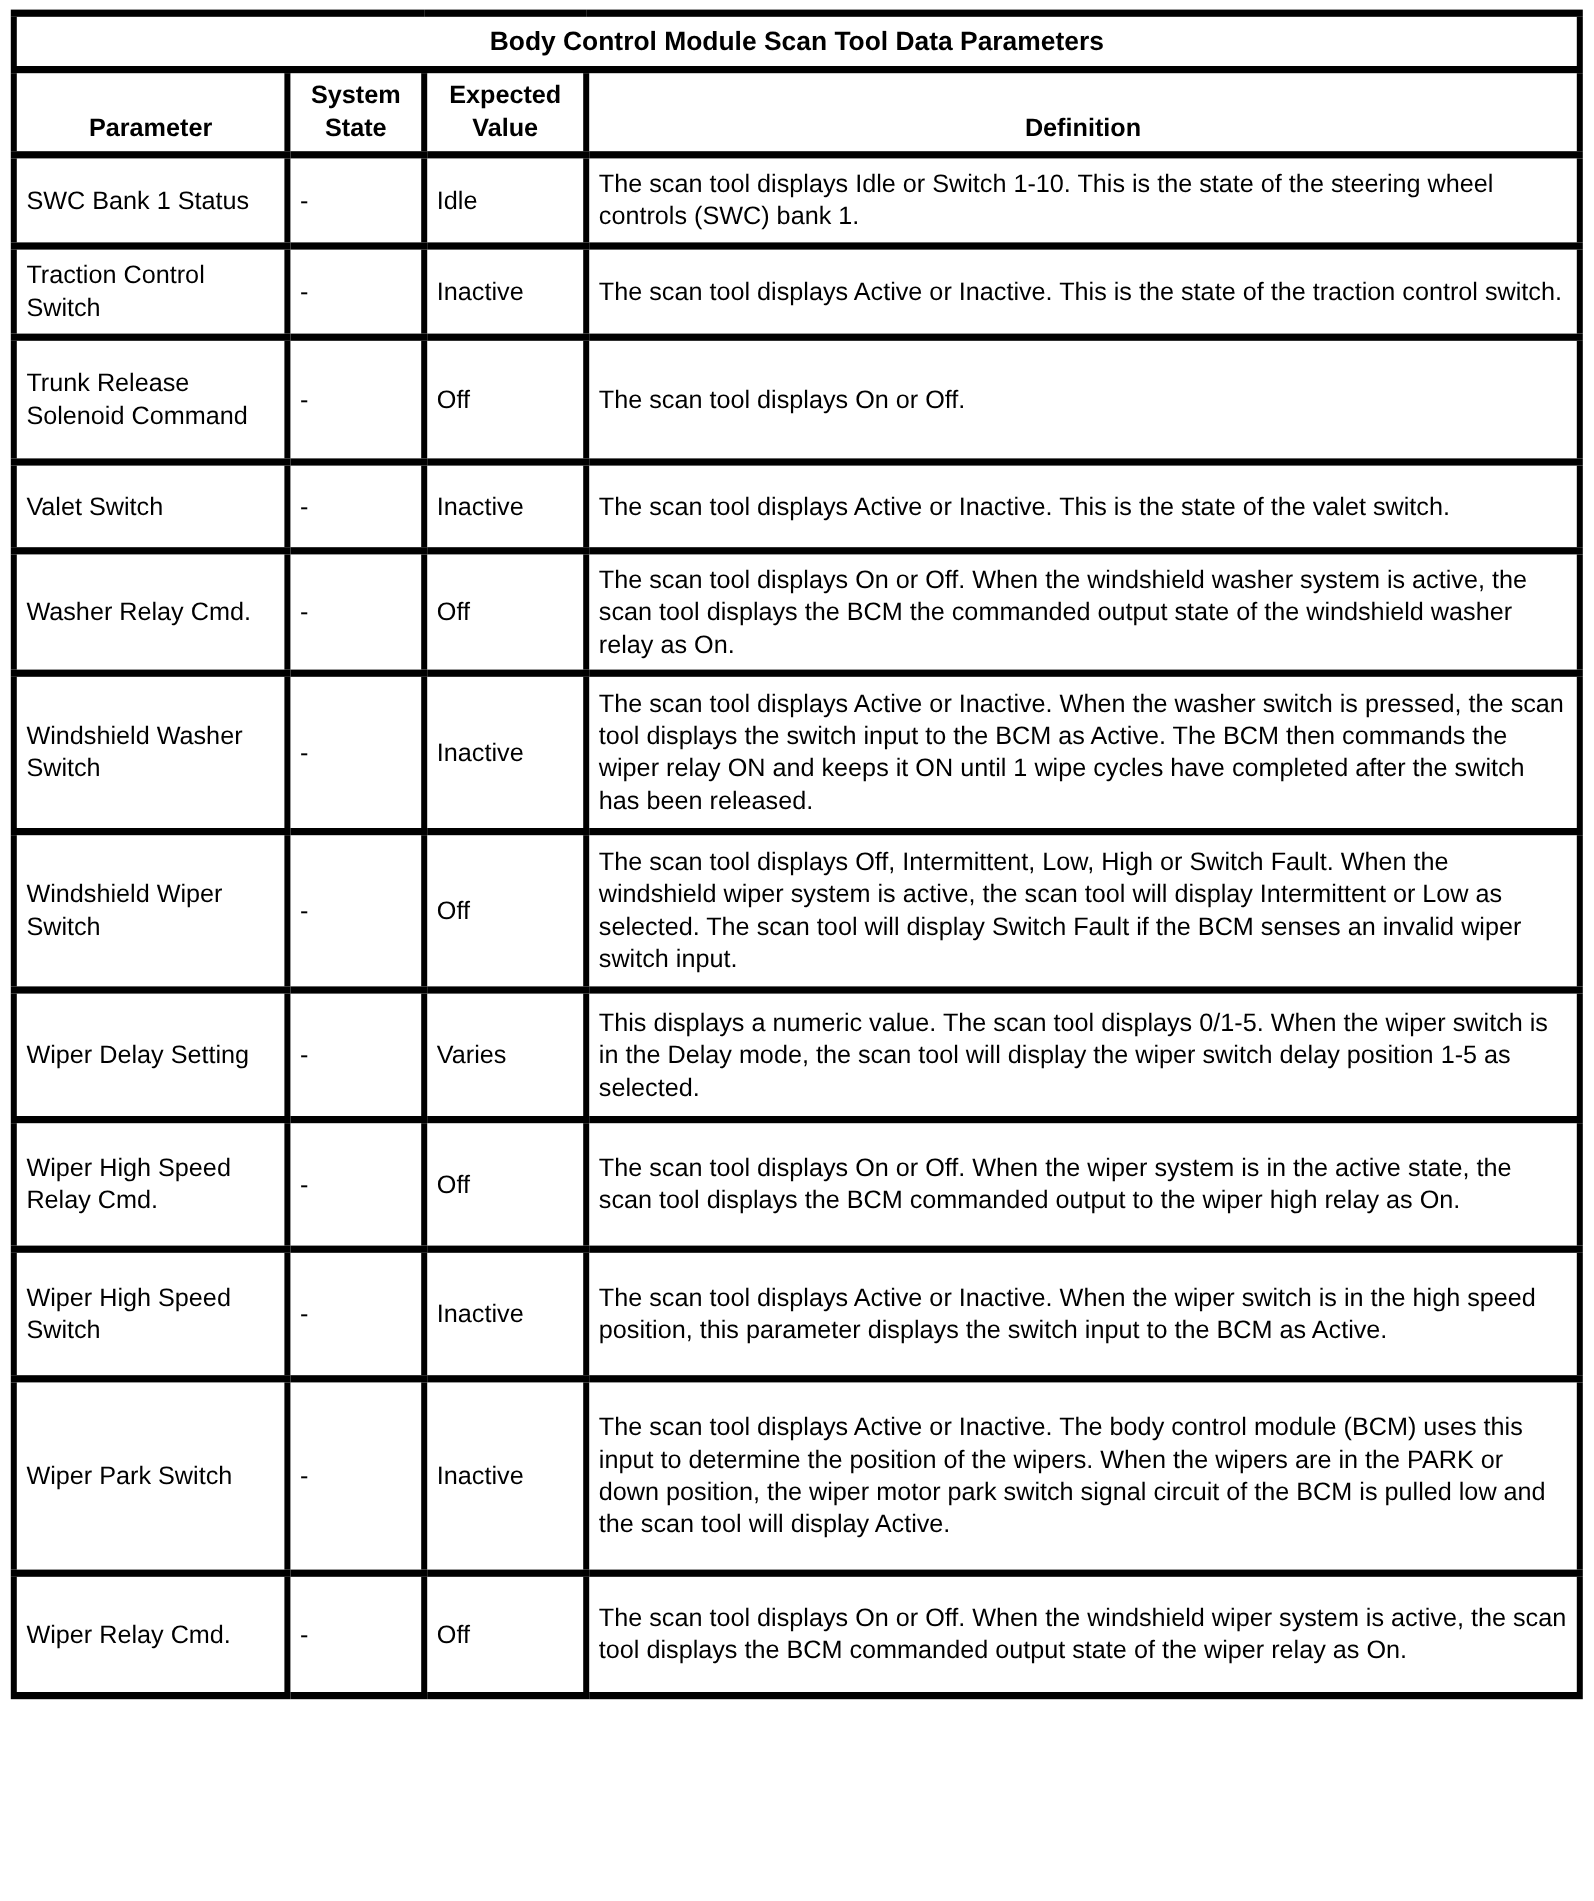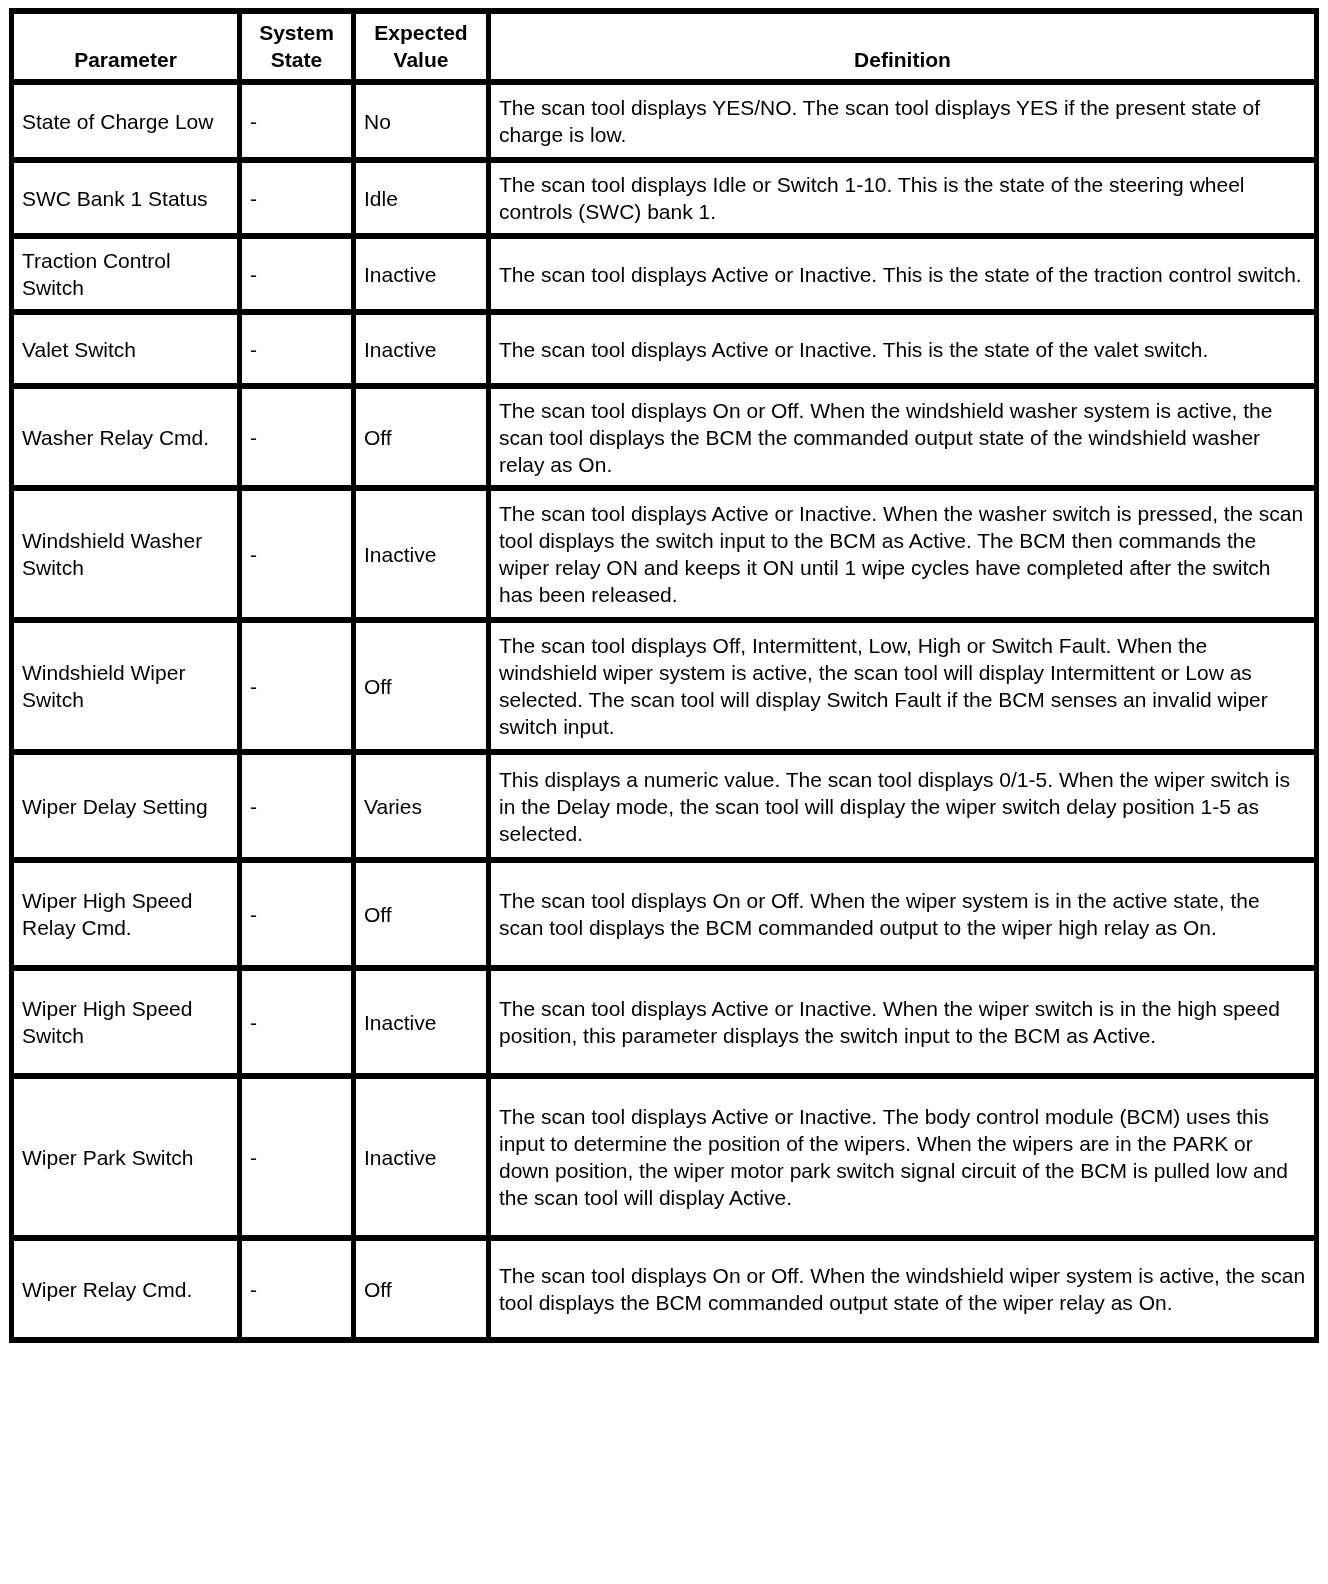--- a/index.html
+++ b/index.html
@@ -82,45 +82,48 @@
 
 <div class="page">
   <table class="scan-table">
     <colgroup>
       <col class="c-param">
       <col class="c-state">
       <col class="c-value">
       <col class="c-def">
     </colgroup>
     <thead>
+      <tr class="title-row">
+        <td colspan="4">Body Control Module Scan Tool Data Parameters</td>
+      </tr>
       <tr class="header-row">
         <th>Parameter</th>
         <th>System State</th>
         <th>Expected Value</th>
         <th>Definition</th>
       </tr>
     </thead>
     <tbody class="data">
-      <tr class="r1">
-        <td class="cell-param">State of Charge Low</td>
-        <td class="cell-state">-</td>
-        <td class="cell-value">No</td>
-        <td class="cell-def">The scan tool displays YES/NO. The scan tool displays YES if the present state of charge is low.</td>
-      </tr>
       <tr class="r3">
         <td class="cell-param">SWC Bank 1 Status</td>
         <td class="cell-state">-</td>
         <td class="cell-value">Idle</td>
         <td class="cell-def">The scan tool displays Idle or Switch 1-10. This is the state of the steering wheel controls (SWC) bank 1.</td>
       </tr>
       <tr class="r5">
         <td class="cell-param">Traction Control Switch</td>
         <td class="cell-state">-</td>
         <td class="cell-value">Inactive</td>
         <td class="cell-def">The scan tool displays Active or Inactive. This is the state of the traction control switch.</td>
+      </tr>
+      <tr class="r6">
+        <td class="cell-param">Trunk Release Solenoid Command</td>
+        <td class="cell-state">-</td>
+        <td class="cell-value">Off</td>
+        <td class="cell-def">The scan tool displays On or Off.</td>
       </tr>
       <tr class="r7">
         <td class="cell-param">Valet Switch</td>
         <td class="cell-state">-</td>
         <td class="cell-value">Inactive</td>
         <td class="cell-def">The scan tool displays Active or Inactive. This is the state of the valet switch.</td>
       </tr>
       <tr class="r8">
         <td class="cell-param">Washer Relay Cmd.</td>
         <td class="cell-state">-</td>

